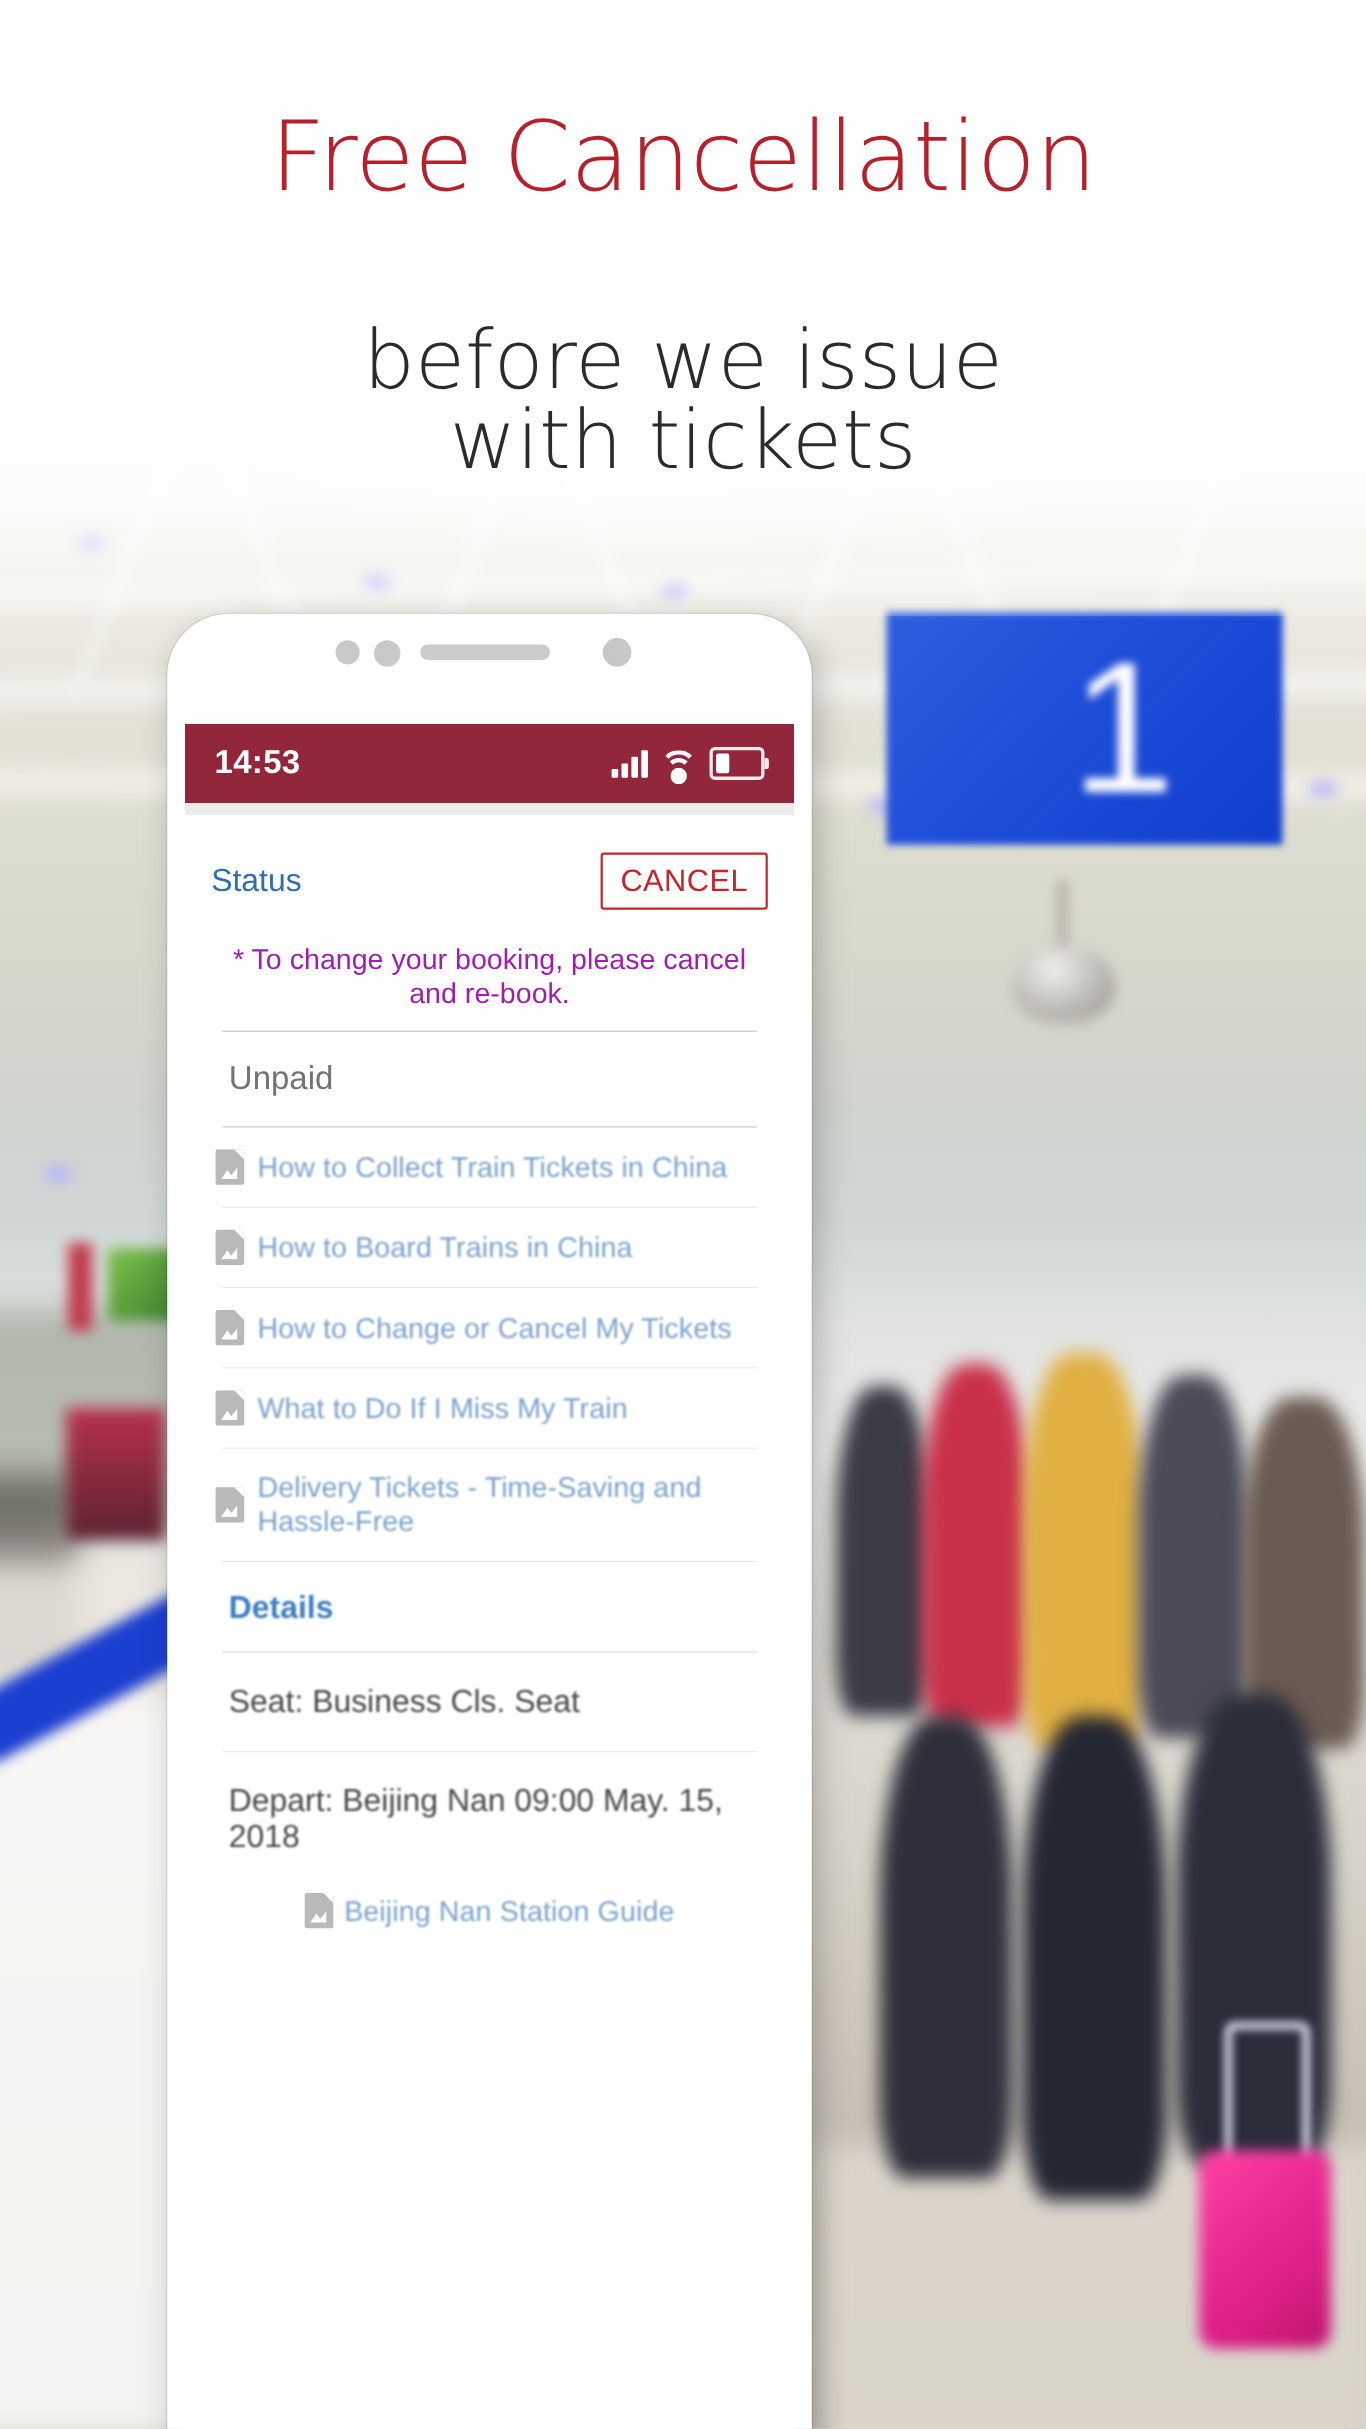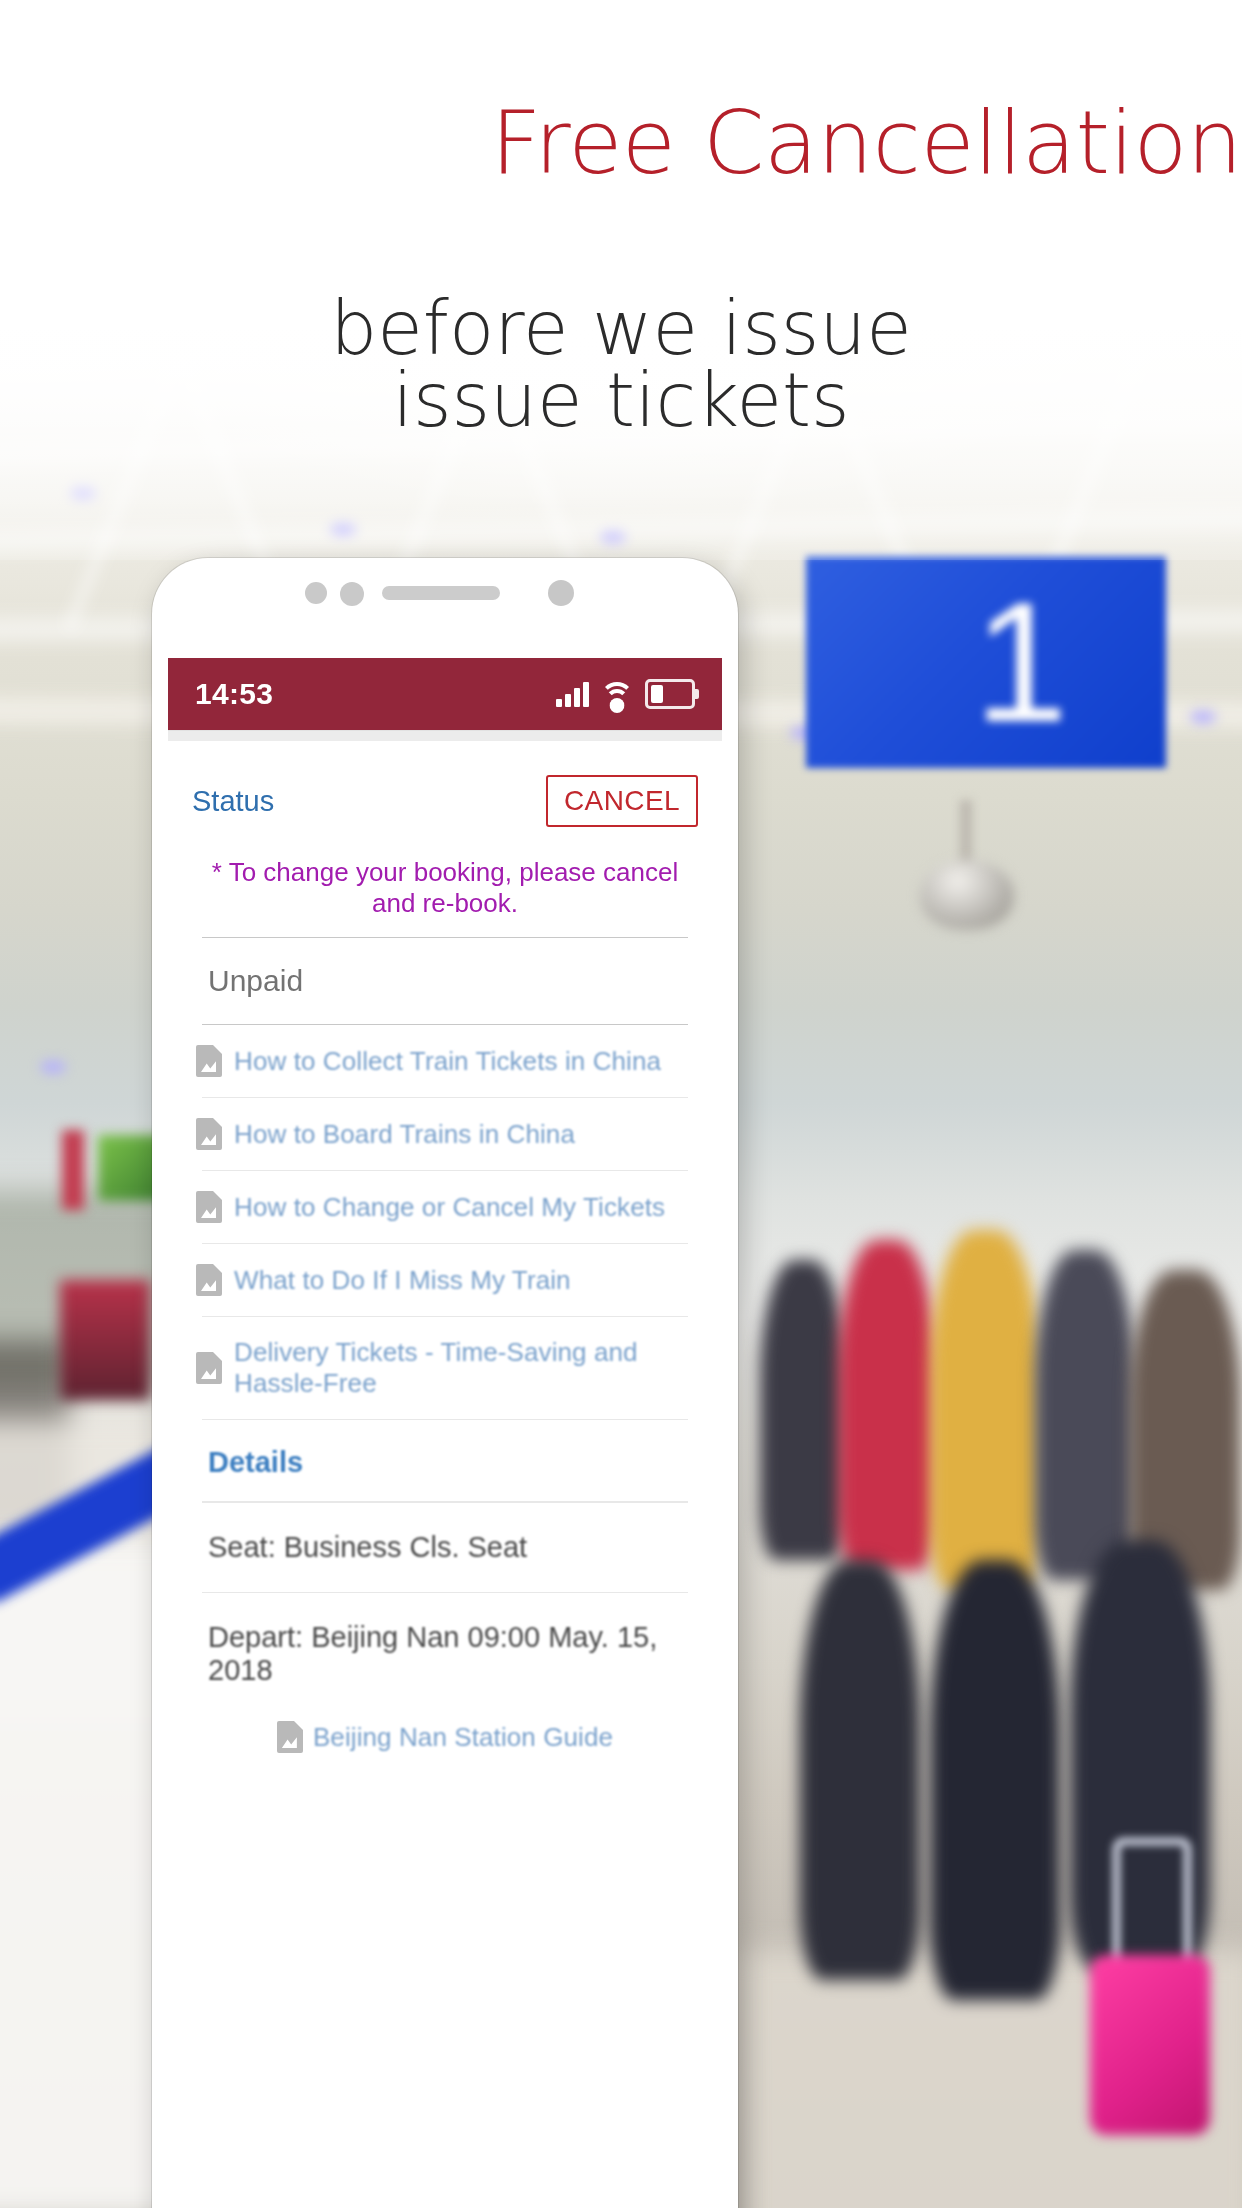--- a/index.html
+++ b/index.html
@@ -181,21 +181,21 @@
     width: 1242px; height: 260px;
     background: linear-gradient(180deg, #ffffff 0%, rgba(255,255,255,0.92) 35%, rgba(255,255,255,0.55) 75%, rgba(255,255,255,0.18) 100%);
     z-index: 3;
   }
 
   
   #headline-block {
     position: absolute;
     left: 0; top: 96px;
     width: 1242px;
-    text-align: right;
+    text-align: center;
     z-index: 6;
   }
   #headline-line1, #headline-line2 {
     color: #b5202a;
     font-size: 88px;
     line-height: 94px;
     font-weight: 300;
     letter-spacing: -0.5px;
     font-family: "DejaVu Sans", sans-serif;
     font-stretch: condensed;
@@ -480,21 +480,21 @@
 </div>
 
 <div id="top-wash"></div>
 <div id="top-wash-fade"></div>
 
 <div id="headline-block">
   <div id="headline-line1">Free Cancellation</div>
 </div>
 <div id="subhead-block">
   <div id="subhead-line1">before we issue</div>
-  <div id="subhead-line2">issue tickets</div>
+  <div id="subhead-line2">with tickets</div>
 </div>
 
 <div id="phone">
   <div id="phone-topbar">
     <div id="cam-dot-1"></div>
     <div id="cam-dot-2"></div>
     <div id="earpiece"></div>
     <div id="sensor-dot"></div>
   </div>
 

